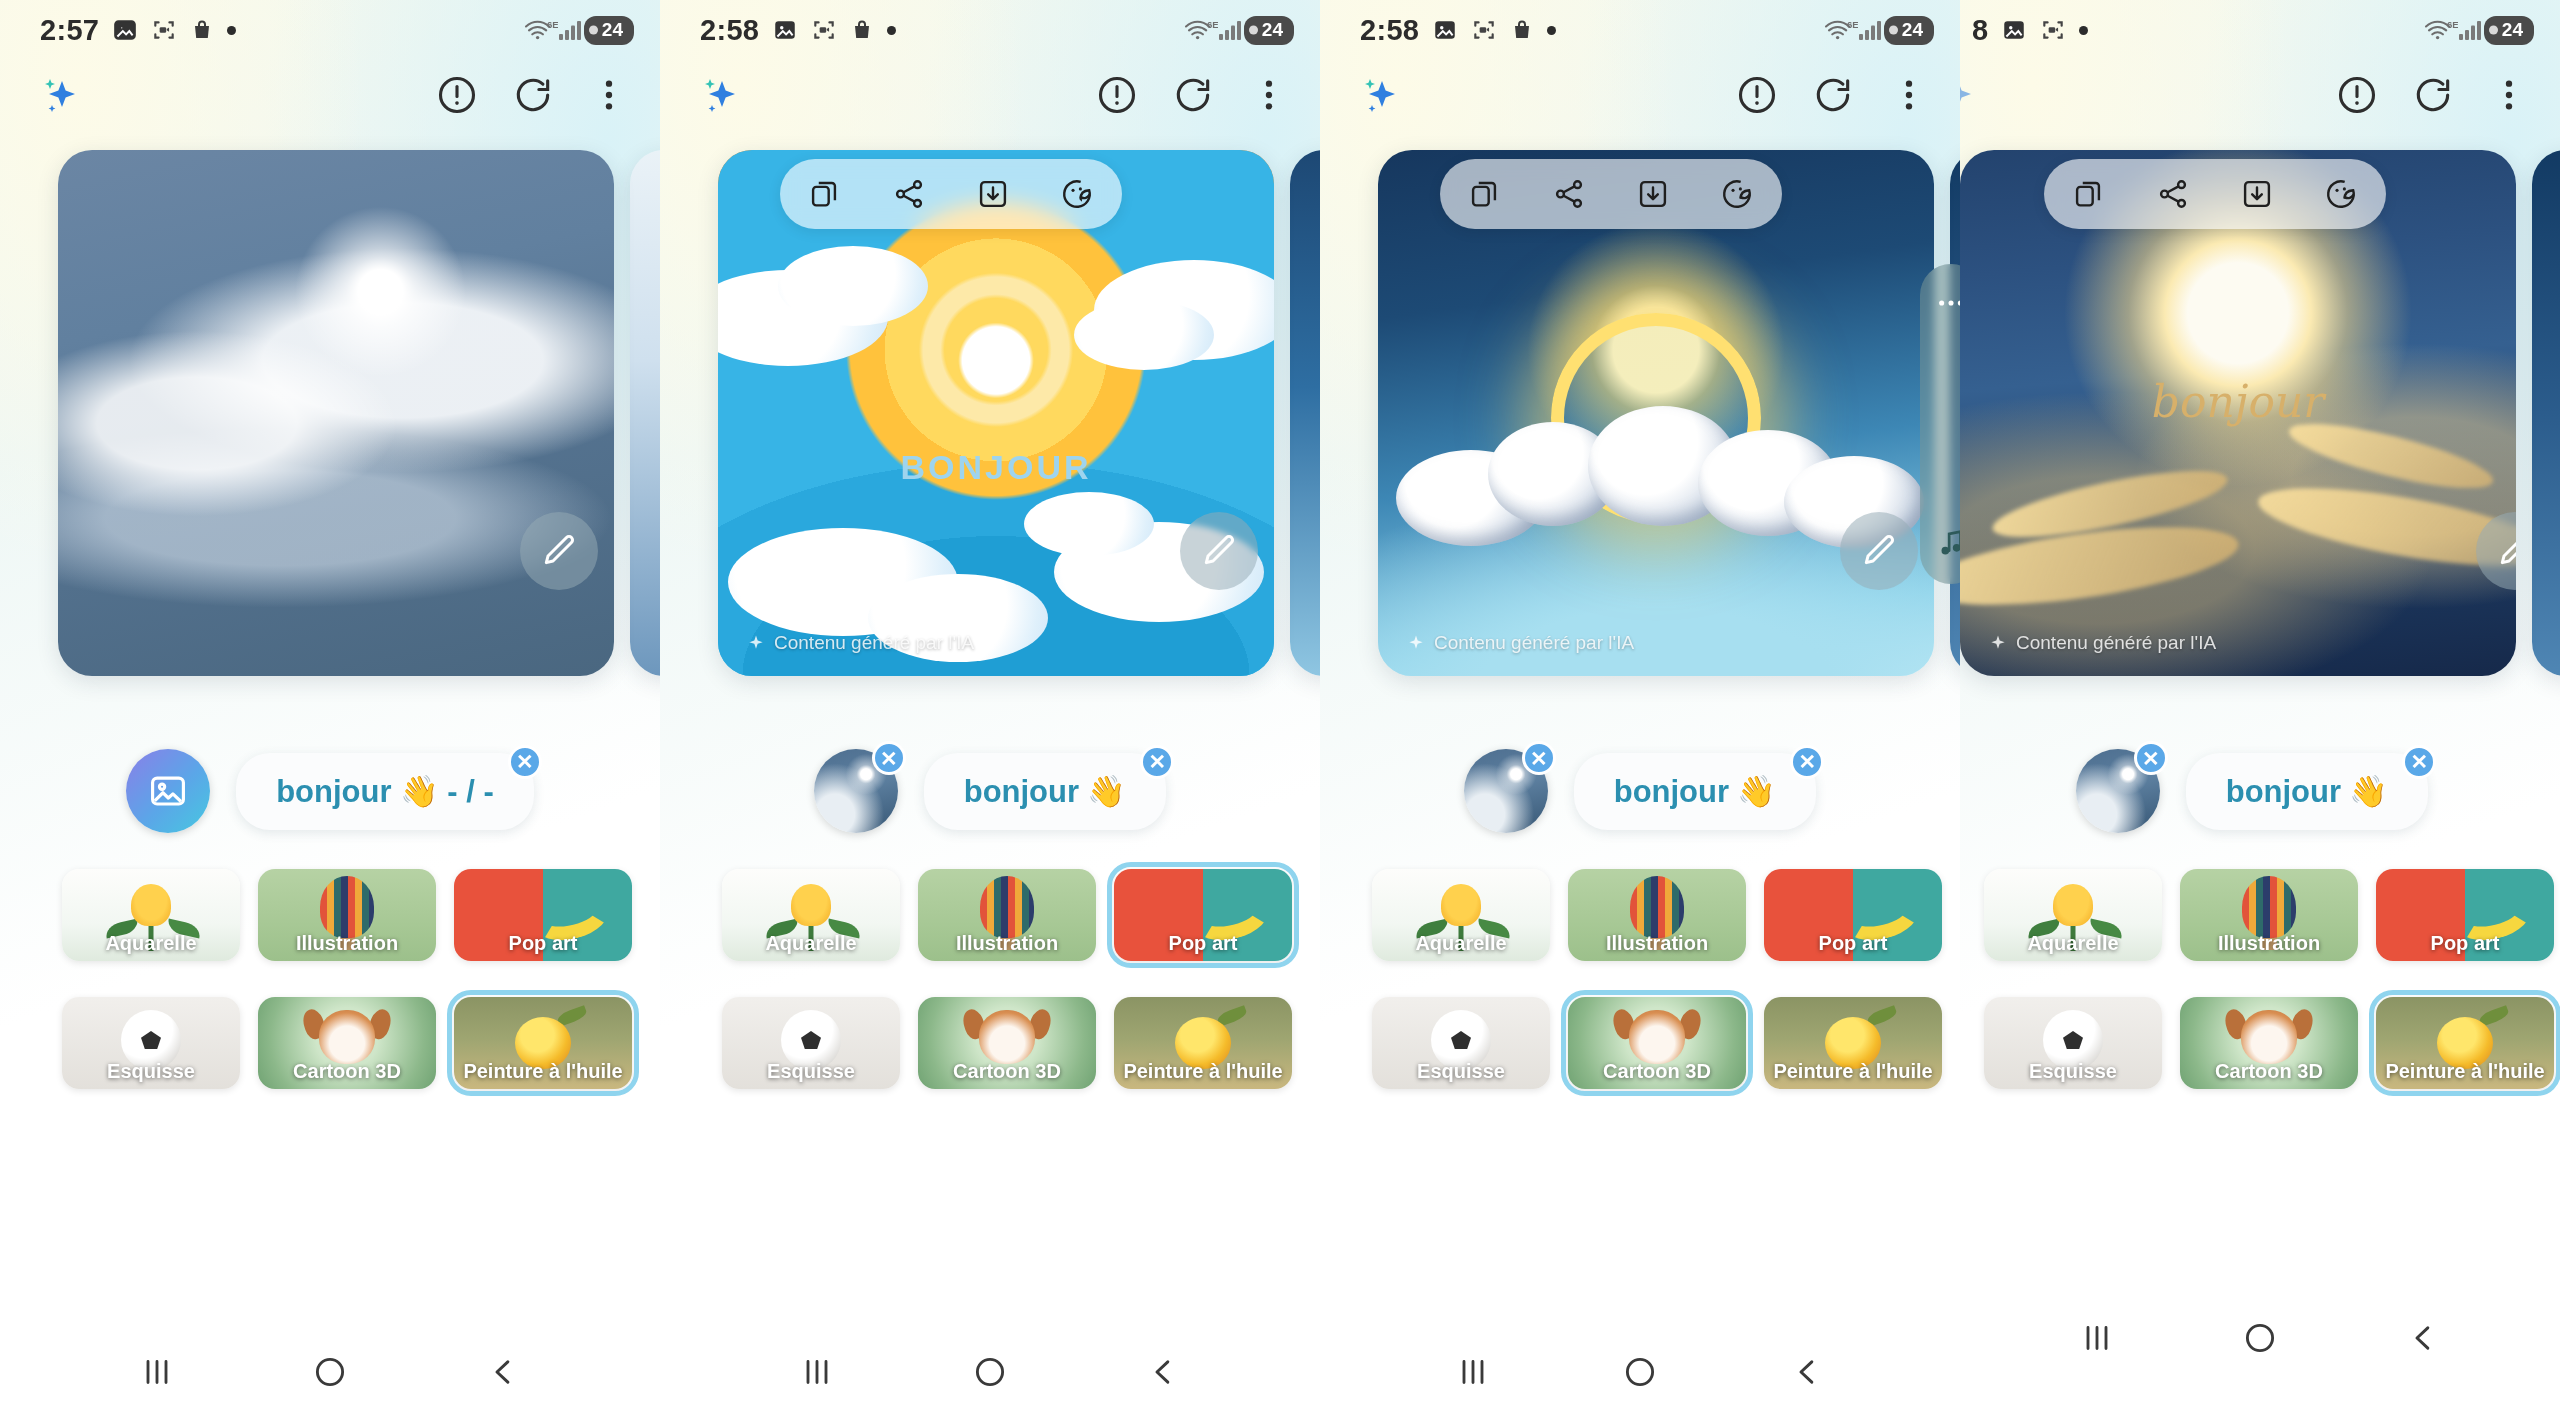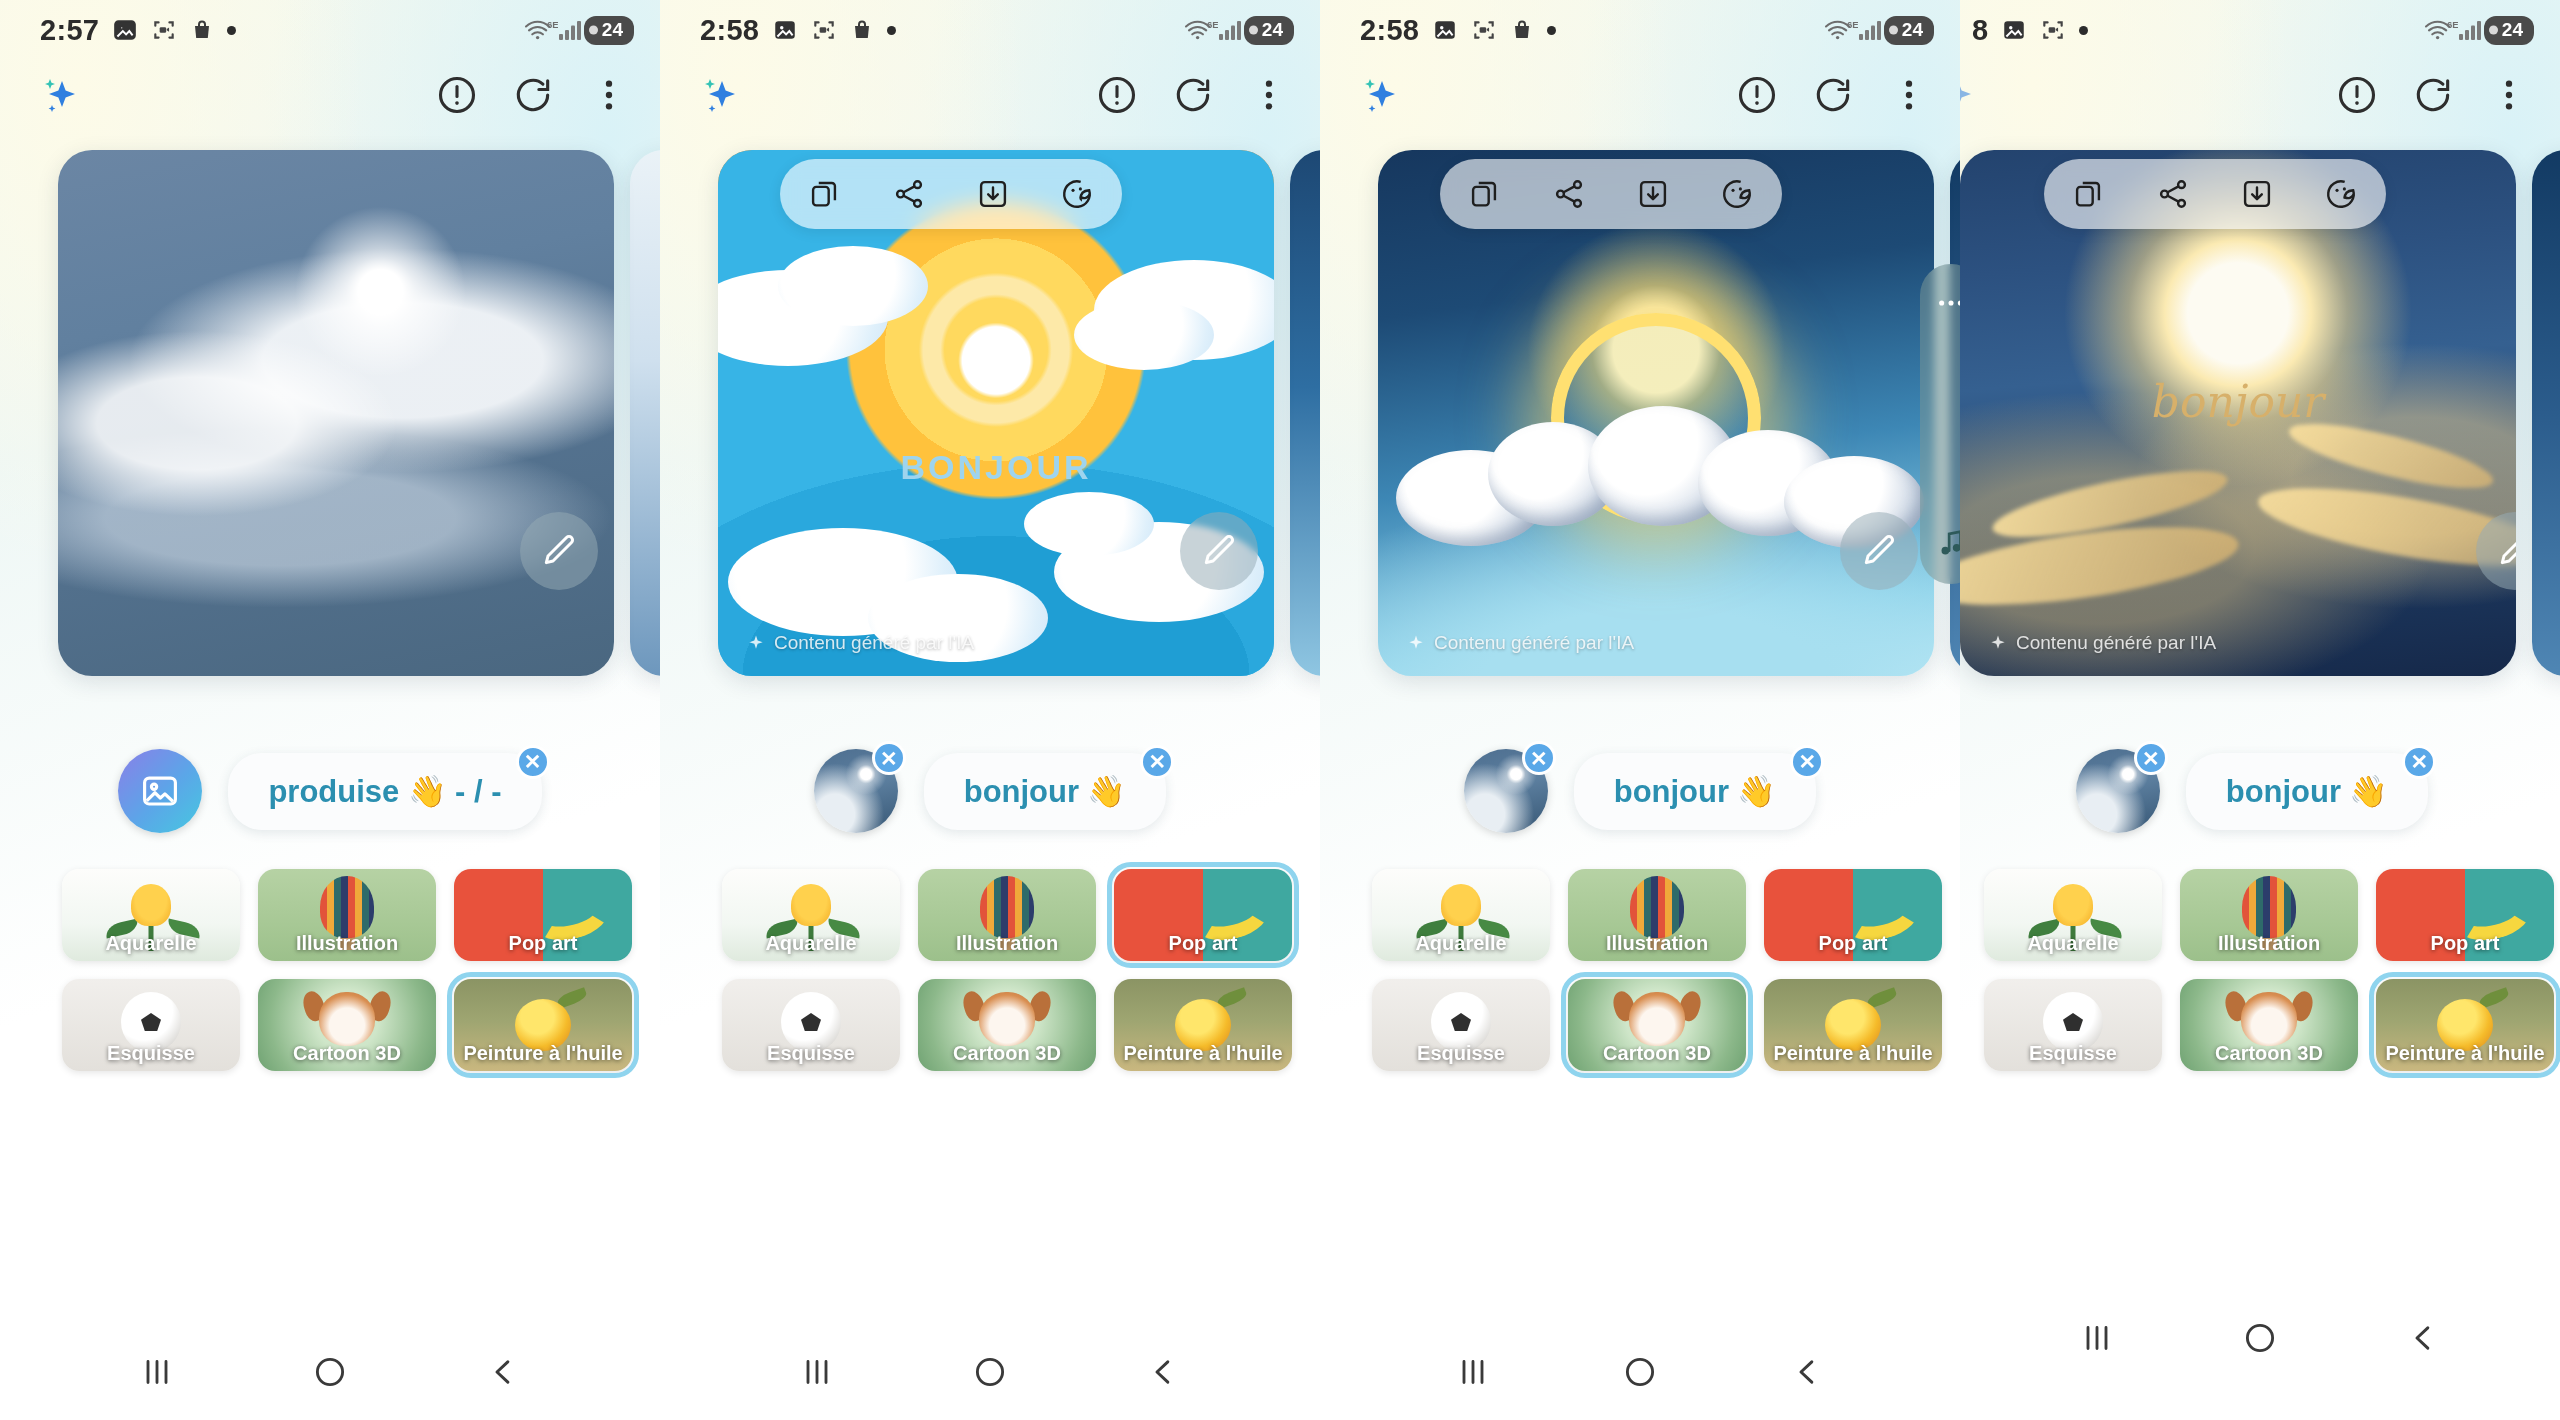--- a/index.html
+++ b/index.html
@@ -137,21 +137,21 @@
   .prompt-chip {
     background: #fbfcfd; border-radius: 34px;
     padding: 20px 40px; font-size: 31px; font-weight: 600;
     color: #2b8fb0; white-space: nowrap;
     box-shadow: 0 3px 12px rgba(40,70,90,.12);
   }
 
   
   .styles {
     display: grid; grid-template-columns: repeat(3, 178px);
-    gap: 18px 18px; justify-content: center; margin-top: 36px; padding-left: 34px;
+    gap: 36px 18px; justify-content: center; margin-top: 36px; padding-left: 34px;
   }
   .style {
     position: relative; height: 92px; border-radius: 17px; overflow: hidden;
     box-shadow: 0 2px 7px rgba(0,0,0,.10);
   }
   .style.sel { outline: 5px solid #8fd4ee; outline-offset: 2px; border-radius: 17px; }
   .style .lbl {
     position: absolute; left: 0; right: 0; bottom: 6px; text-align: center;
     color: #fff; font-size: 20px; font-weight: 700;
     text-shadow: 0 1px 4px rgba(0,0,0,.55);
@@ -390,21 +390,21 @@
       <div class="thumb-wrap">
         <div class="thumb-grad">
           <svg width="42" height="42" viewBox="0 0 24 24" fill="none" stroke="#fff" stroke-width="1.8" stroke-linejoin="round">
             <rect x="3.2" y="4.6" width="17.6" height="14.8" rx="2.6"></rect>
             <circle cx="8.6" cy="9.6" r="1.5"></circle>
             <path d="M4.4 17.6l4.7-4.6 3.1 3 2.6-2.4 4.6 4.4"></path>
           </svg>
         </div>
       </div>
       <div class="prompt-wrap">
-        <div class="prompt-chip">produise 👋 - / -</div>
+        <div class="prompt-chip">bonjour 👋 - / -</div>
         <div class="chip-x">✕</div>
       </div>
     </div>
 
     <div class="styles">
       <div class="style">
         <div class="sv tile-aqua">
             <div class="tulip-stem"></div>
             <div class="leafl"></div>
             <div class="leafr"></div>

